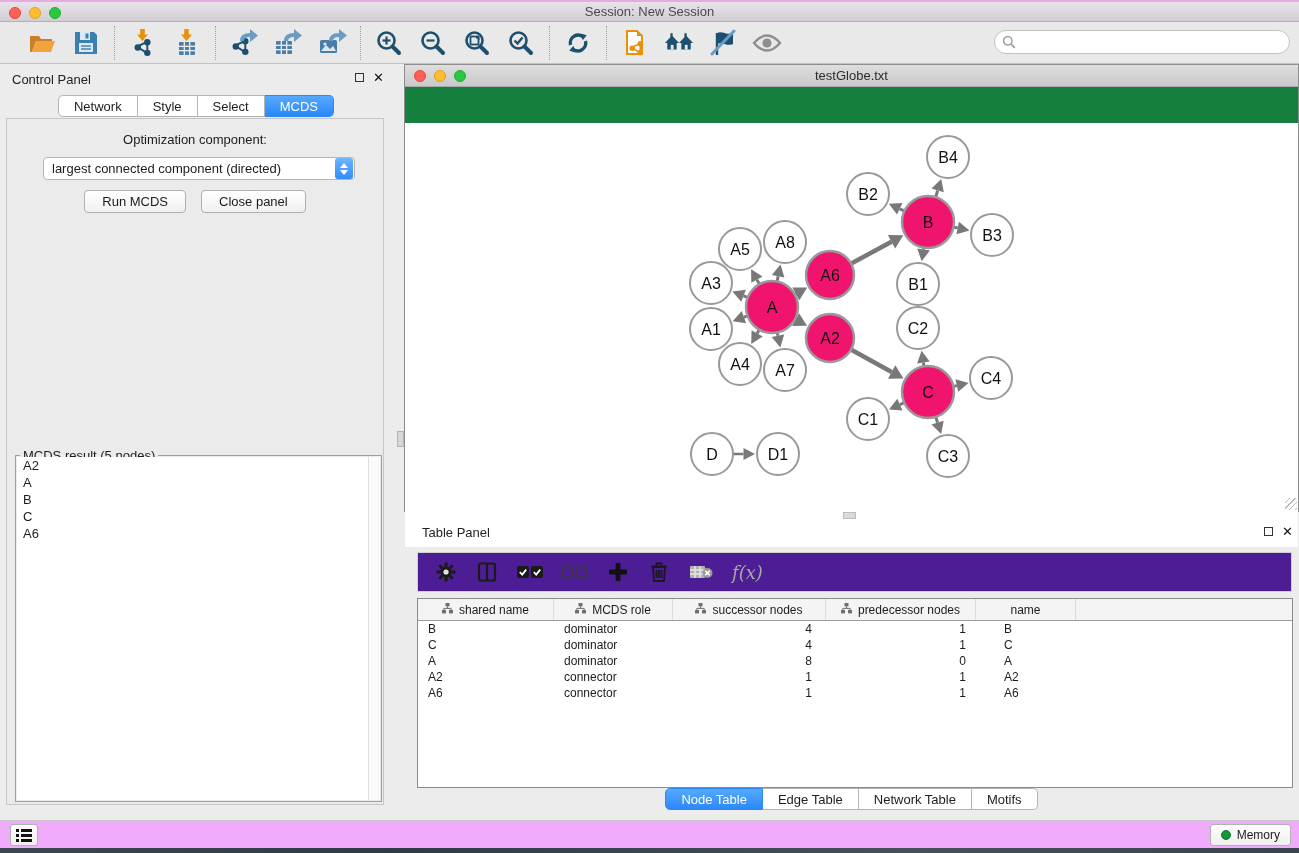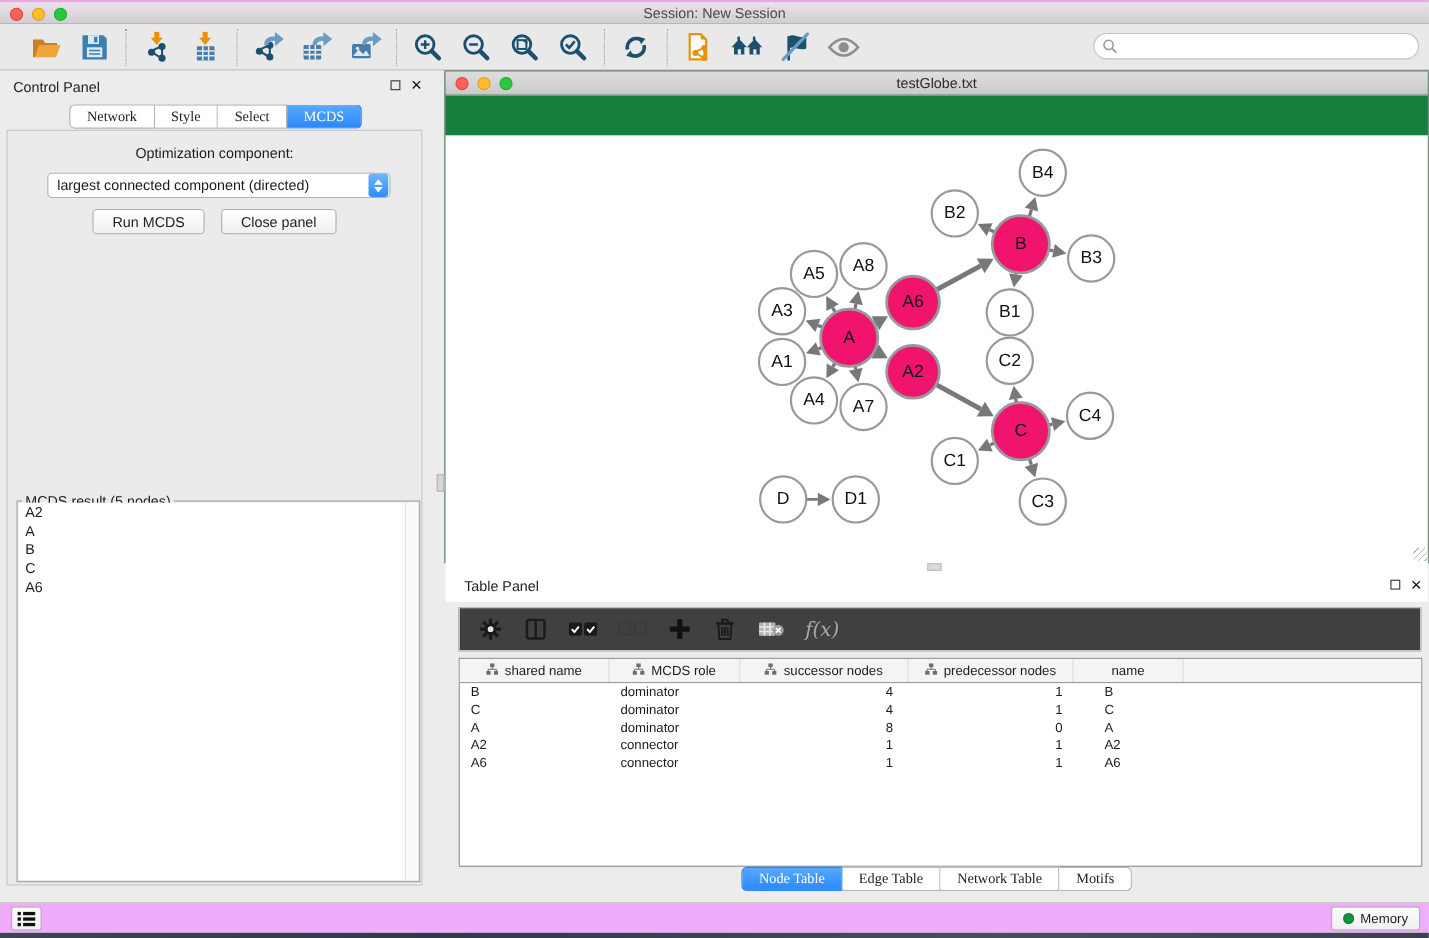--- a/index.html
+++ b/index.html
@@ -28,21 +28,21 @@
   .search-wrap input { border:none; outline:none; flex:1; height:18px; font-size:13px; background:transparent; }
 
   
   .control-panel { position:absolute; left:0; top:64px; width:392px; height:756px;padding-left:28px; }
   .panel-header { position:absolute; left:12px; top:8px; font-size:13px; color:#222; }
   .panel-icons { position:absolute; right:8px; top:8px; display:flex; gap:9px; align-items:center; }
   .float-box { width:9px; height:9px; border:1.5px solid #333; display:inline-block; }
   .close-x { font-size:13px; font-weight:bold; color:#111; line-height:11px; }
 
   .seg-row { position:absolute; left:0; top:31px; width:100%; display:flex; justify-content:center; }
-  .seg button { height:22px; padding:0 15px; font-size:13px; background:#fff; border:1px solid #b4b4b4; border-left:none; color:#1c1c1c; cursor:pointer; font-family:Liberation Serif, serif; }
+  .seg button { height:22px; padding:0 15px; font-size:13px; background:#fff; border:1px solid #b4b4b4; border-left:none; color:#1c1c1c; cursor:pointer; font-family:Liberation Sans, sans-serif; }
   .seg button:first-child { border-left:1px solid #b4b4b4; border-radius:5px 0 0 5px; }
   .seg button:last-child { border-radius:0 5px 5px 0; }
   .seg button.sel { background:linear-gradient(#56a9ff,#2b88f8); border-color:#2b88f8; color:#fff; }
 
   .cp-body { position:absolute; left:6px; top:54px; width:378px; height:687px; background:#ebebeb; border:1px solid #c6c6c6; }
   .opt-label { position:absolute; top:13px; width:100%; text-align:center; font-size:13px; }
   .dropdown { position:absolute; left:36px; top:38px; width:312px; height:23px; background:#fff; border:1px solid #b4b4b4; border-radius:4px; display:flex; align-items:center; cursor:pointer; }
   .dropdown .dd-text { flex:1; padding-left:8px; font-size:13px; white-space:nowrap; }
   .dd-step { width:18px; height:21px; border-radius:3px; margin-right:1px; background:linear-gradient(#6fb5ff,#2f8df9); display:flex; flex-direction:column; align-items:center; justify-content:center; gap:2px; }
   .dd-up { width:0; height:0; border-left:4px solid transparent; border-right:4px solid transparent; border-bottom:5px solid #fff; }
@@ -64,21 +64,21 @@
   .net-canvas { position:absolute; left:0; top:22px; width:893px; height:424px; background:#fff;margin-top:36px; }
   .corner-grip { position:absolute; right:1px; bottom:1px; width:12px; height:12px;
     background:repeating-linear-gradient(135deg, transparent 0 3px, #b9b9b9 3px 4px); cursor:nwse-resize; }
   .grip-left { position:absolute; left:397px; top:431px; width:7px; height:16px; background:#d6d6d6; border:1px solid #b5b5b5; cursor:col-resize; }
   .grip-bottom { position:absolute; left:843px; top:512px; width:13px; height:7px; background:#dadada; border:1px solid #bcbcbc; cursor:row-resize; }
 
   
   .table-panel { position:absolute; left:404px; top:520px; width:895px; height:300px; }
   .tp-header { position:absolute; left:18px; top:5px; font-size:13px; color:#222; }
   .tp-icons { position:absolute; right:6px; top:6px; display:flex; gap:9px; align-items:center; }
-  .tp-toolbar { position:absolute; left:13px; top:32px; width:875px; height:40px; background:#404040; border:1px solid #d2d2d2; display:flex; align-items:center; gap:19px; padding-left:17px; }
+  .tp-toolbar { position:absolute; left:13px; top:32px; width:875px; height:40px; background:#4c1d95; border:1px solid #d2d2d2; display:flex; align-items:center; gap:19px; padding-left:17px; }
   .tp-tool { height:24px; min-width:22px; display:flex; align-items:center; justify-content:center; cursor:pointer; }
   .fx-label { font-family:"DejaVu Serif","Liberation Serif",serif; font-style:italic; font-size:18px; color:#a9a9a9; }
 
   .data-table { position:absolute; left:13px; top:78px; width:876px; height:190px; background:#fff; border:1px solid #8a8a8a; }
   .dt-headrow { display:flex; height:22px; background:#f4f4f4; border-bottom:1px solid #9c9c9c; }
   .dt-th { display:flex; align-items:center; justify-content:center; gap:6px; font-size:12px; color:#1c1c1c; border-right:1px solid #dcdcdc; }
   .dt-row { display:flex; height:16px; }
   .dt-td { font-size:12px; line-height:16px; white-space:nowrap; overflow:hidden; }
   .al { text-align:left; } .ar { text-align:right; }
 

